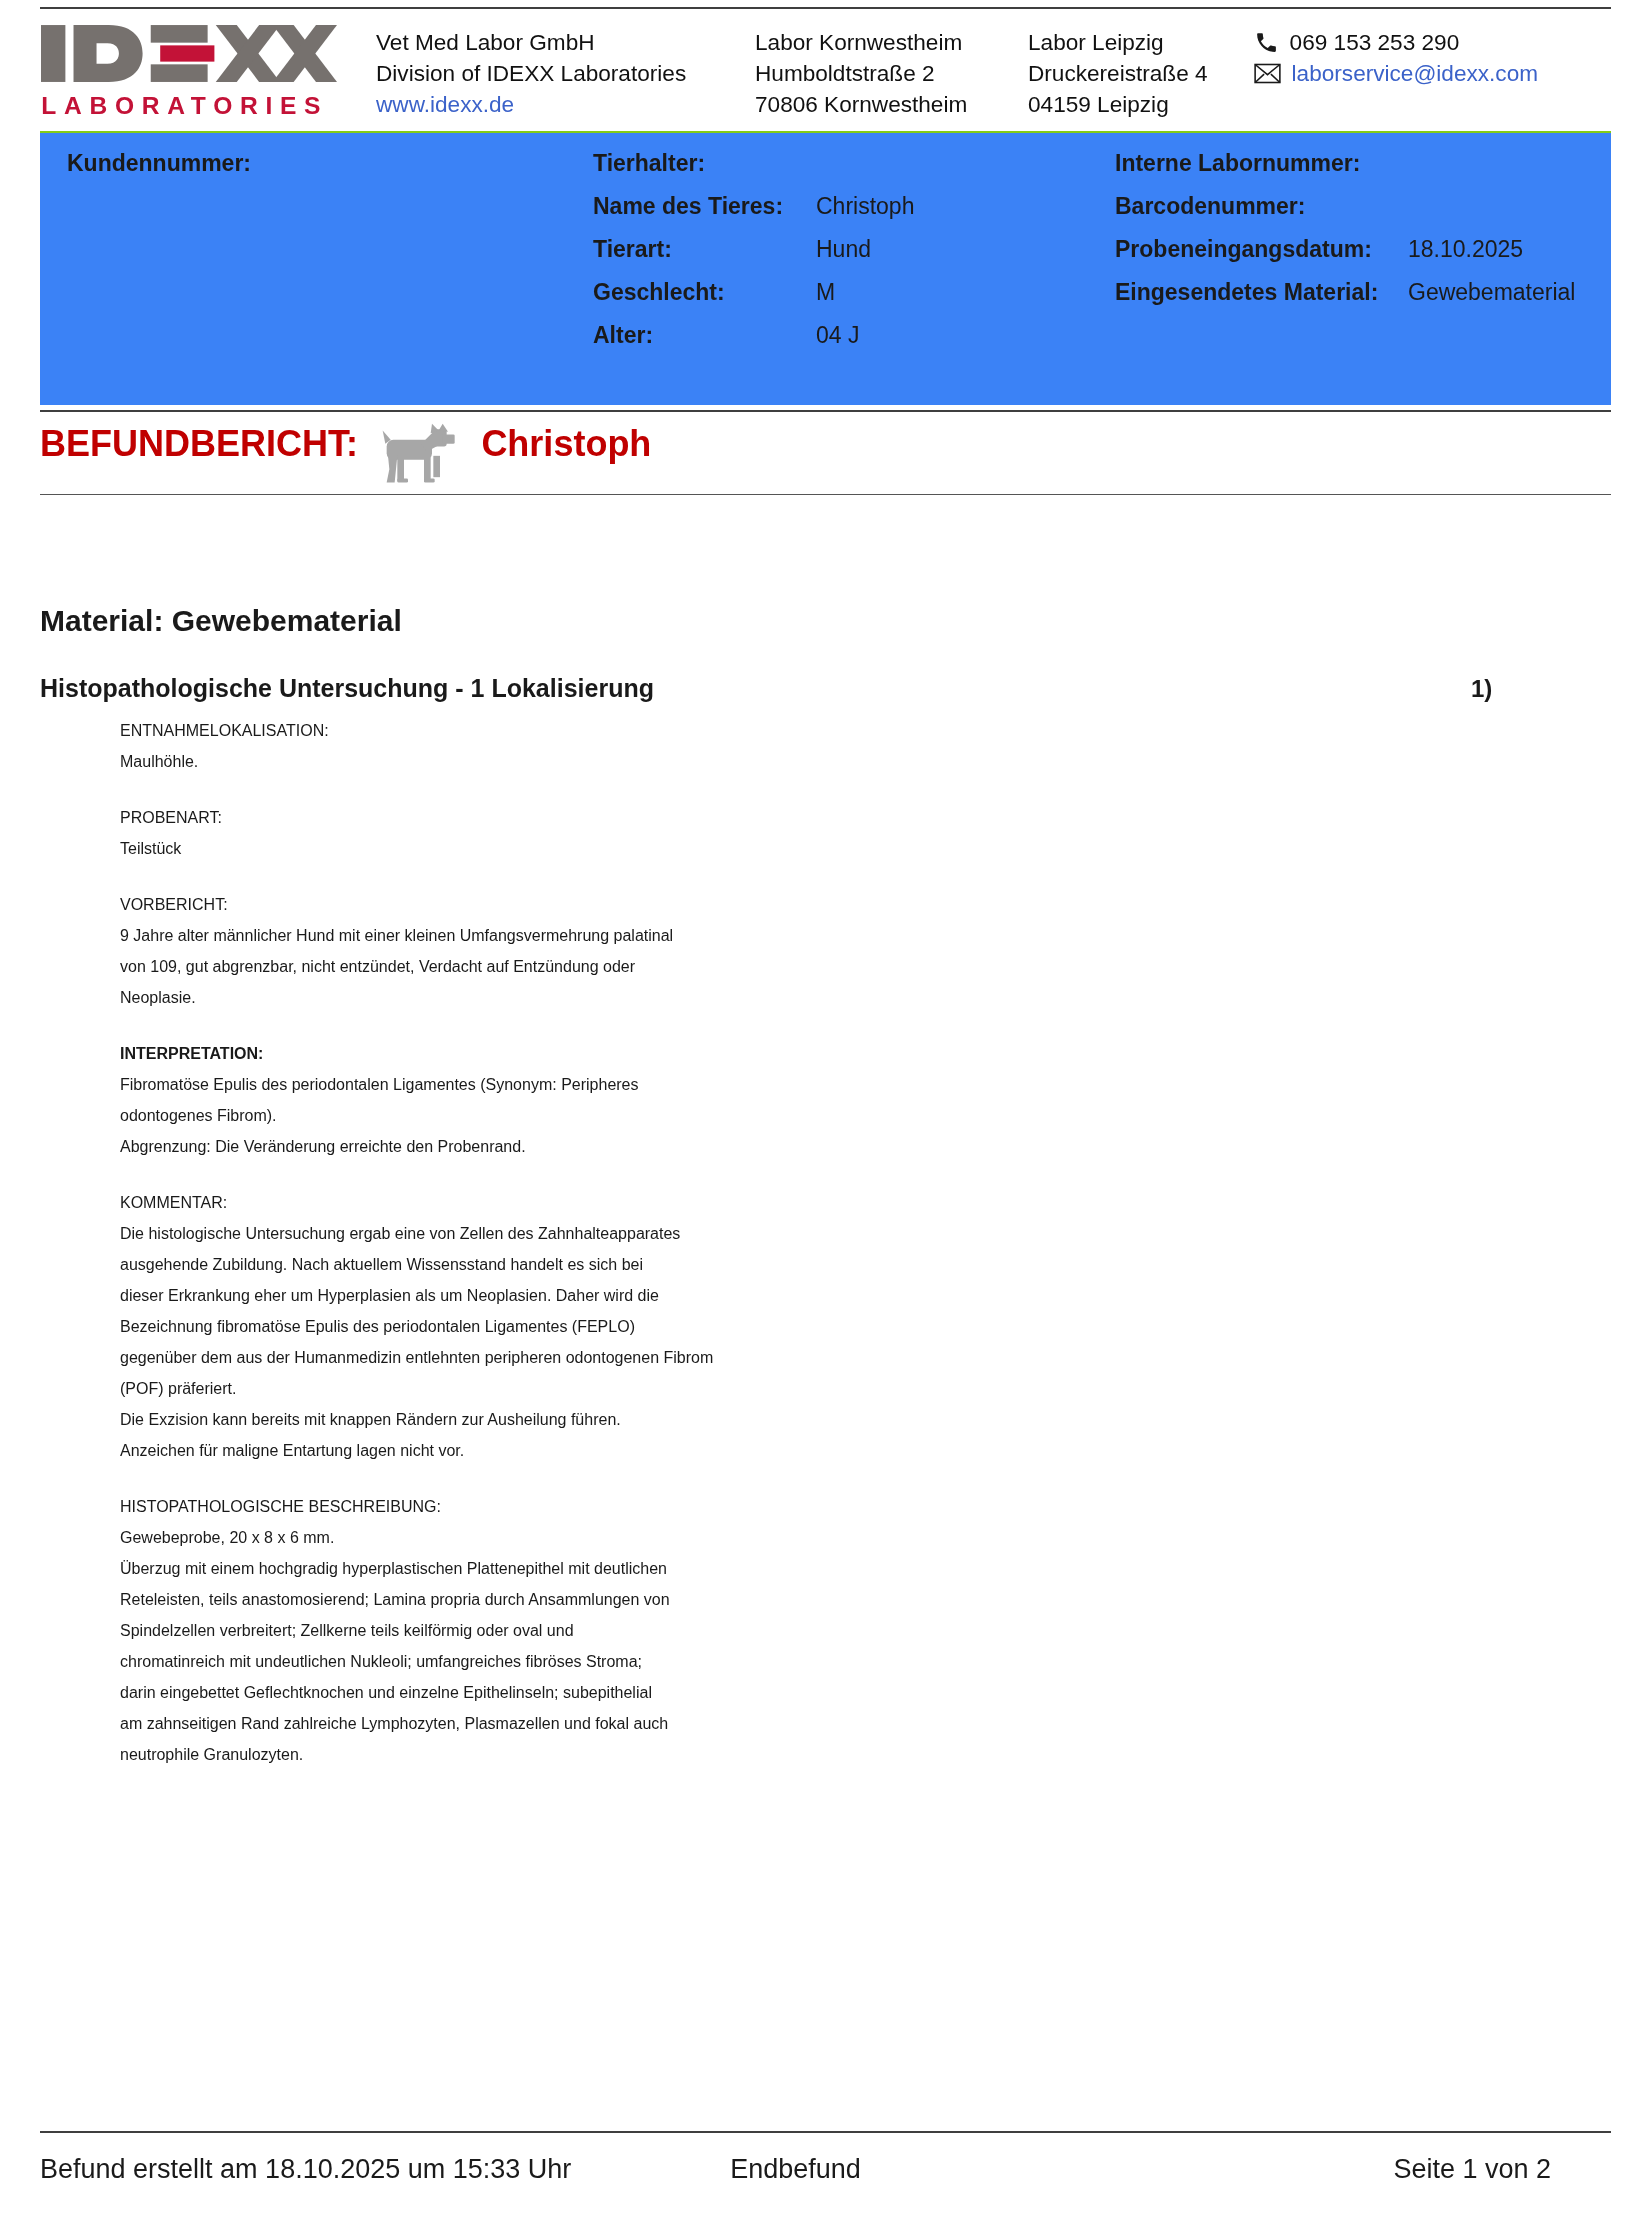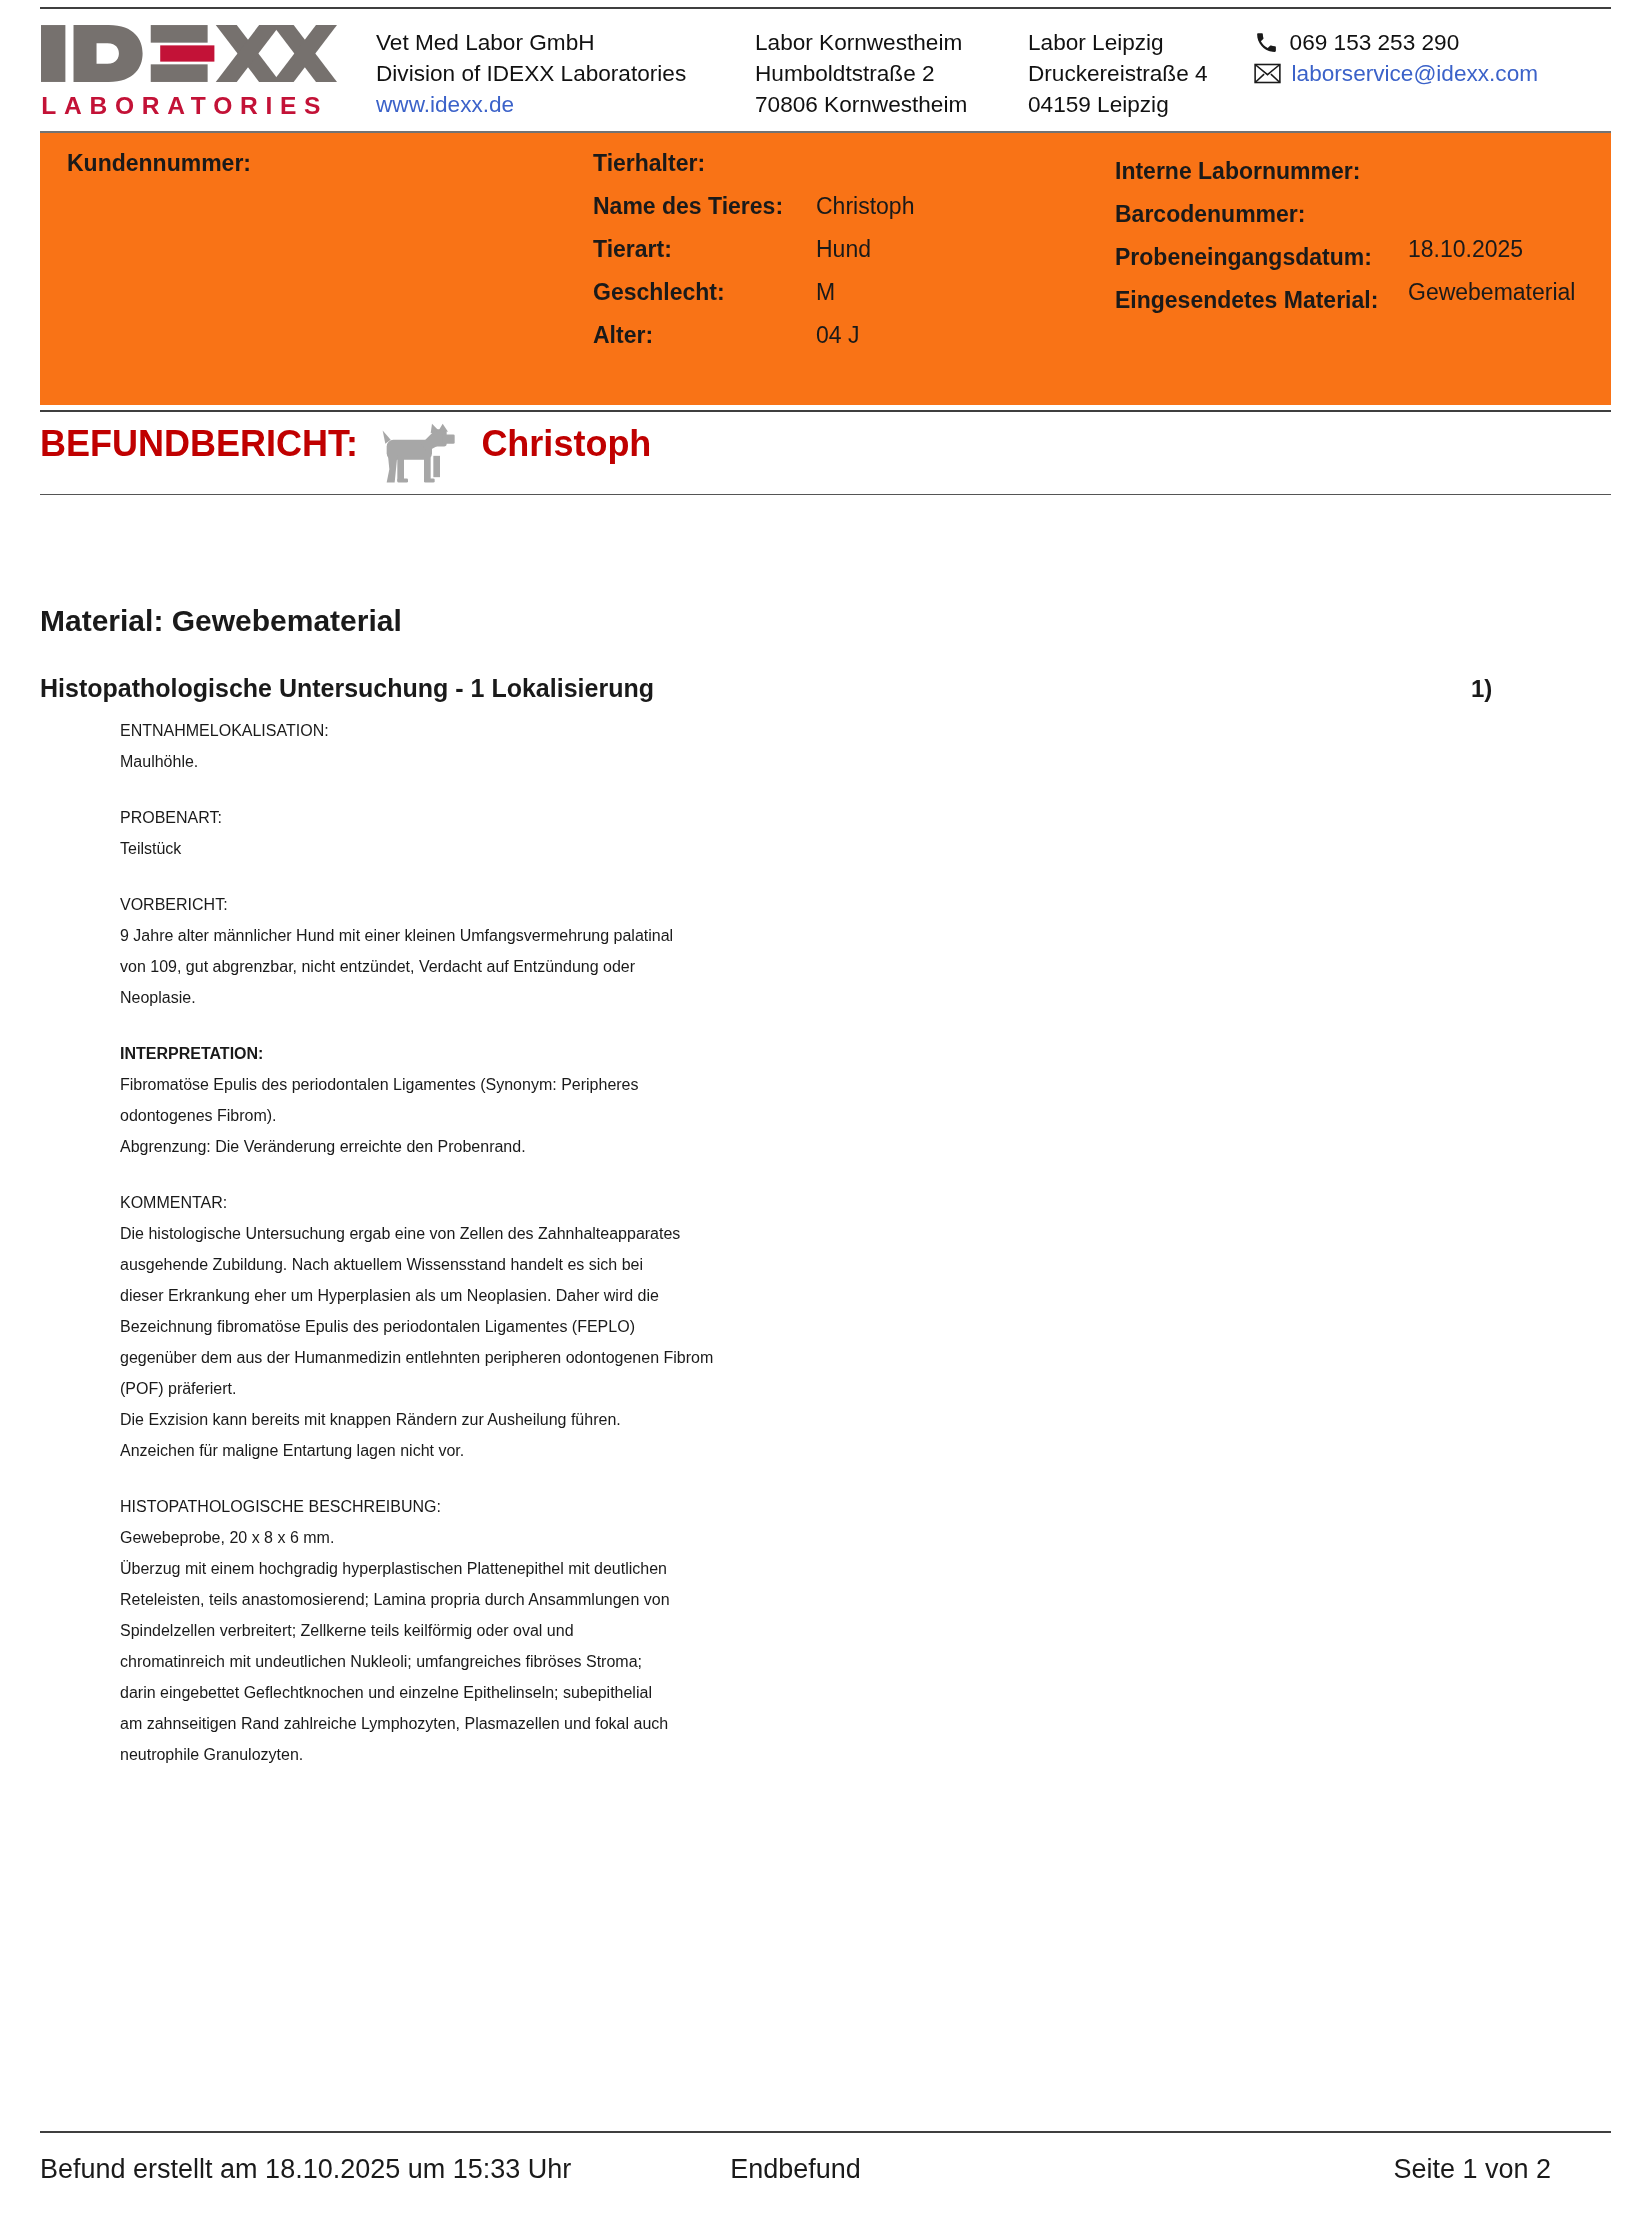--- a/index.html
+++ b/index.html
@@ -25,31 +25,31 @@
   .hcol.c3 { left:715px; }
   .hcol.c4 { left:988px; }
   .hcol.c5 { left:1214px; height:92px; display:flex; flex-direction:column; }
   .hrow { display:flex; align-items:center; gap:10.6px; }
   .link { color:#3b62c9; text-decoration:none; cursor:pointer; }
   .icon-svg { display:inline-block; vertical-align:middle; }
 
   
   .patient-box {
     margin-top:2px;
-    background:#f97316;
-    border-top:2px solid #737373;
+    background:#3b82f6;
+    border-top:2px solid #84cc16;
     padding:17.3px 27px 40px 27px;
     display:grid;
     grid-template-columns:526px 522px auto;
     font-size:23px;
   }
   .pb-row { height:43px; display:flex; align-items:flex-start; }
   .pb-label { font-weight:bold; }
   .pb-col2 .pb-label { width:223px; flex:none; }
-  .pb-col3 .pb-label { width:293px; flex:none;margin-top:8px; }
+  .pb-col3 .pb-label { width:293px; flex:none; }
   .pb-value { font-weight:normal; }
 
   
   .banner {
     margin-top:5.3px;
     border-top:2px solid #3f3f3f;
     border-bottom:1.3px solid #555;
     padding:10.6px 0 8px 0;
   }
   .banner-inner { display:flex; align-items:flex-start; gap:15px; }

